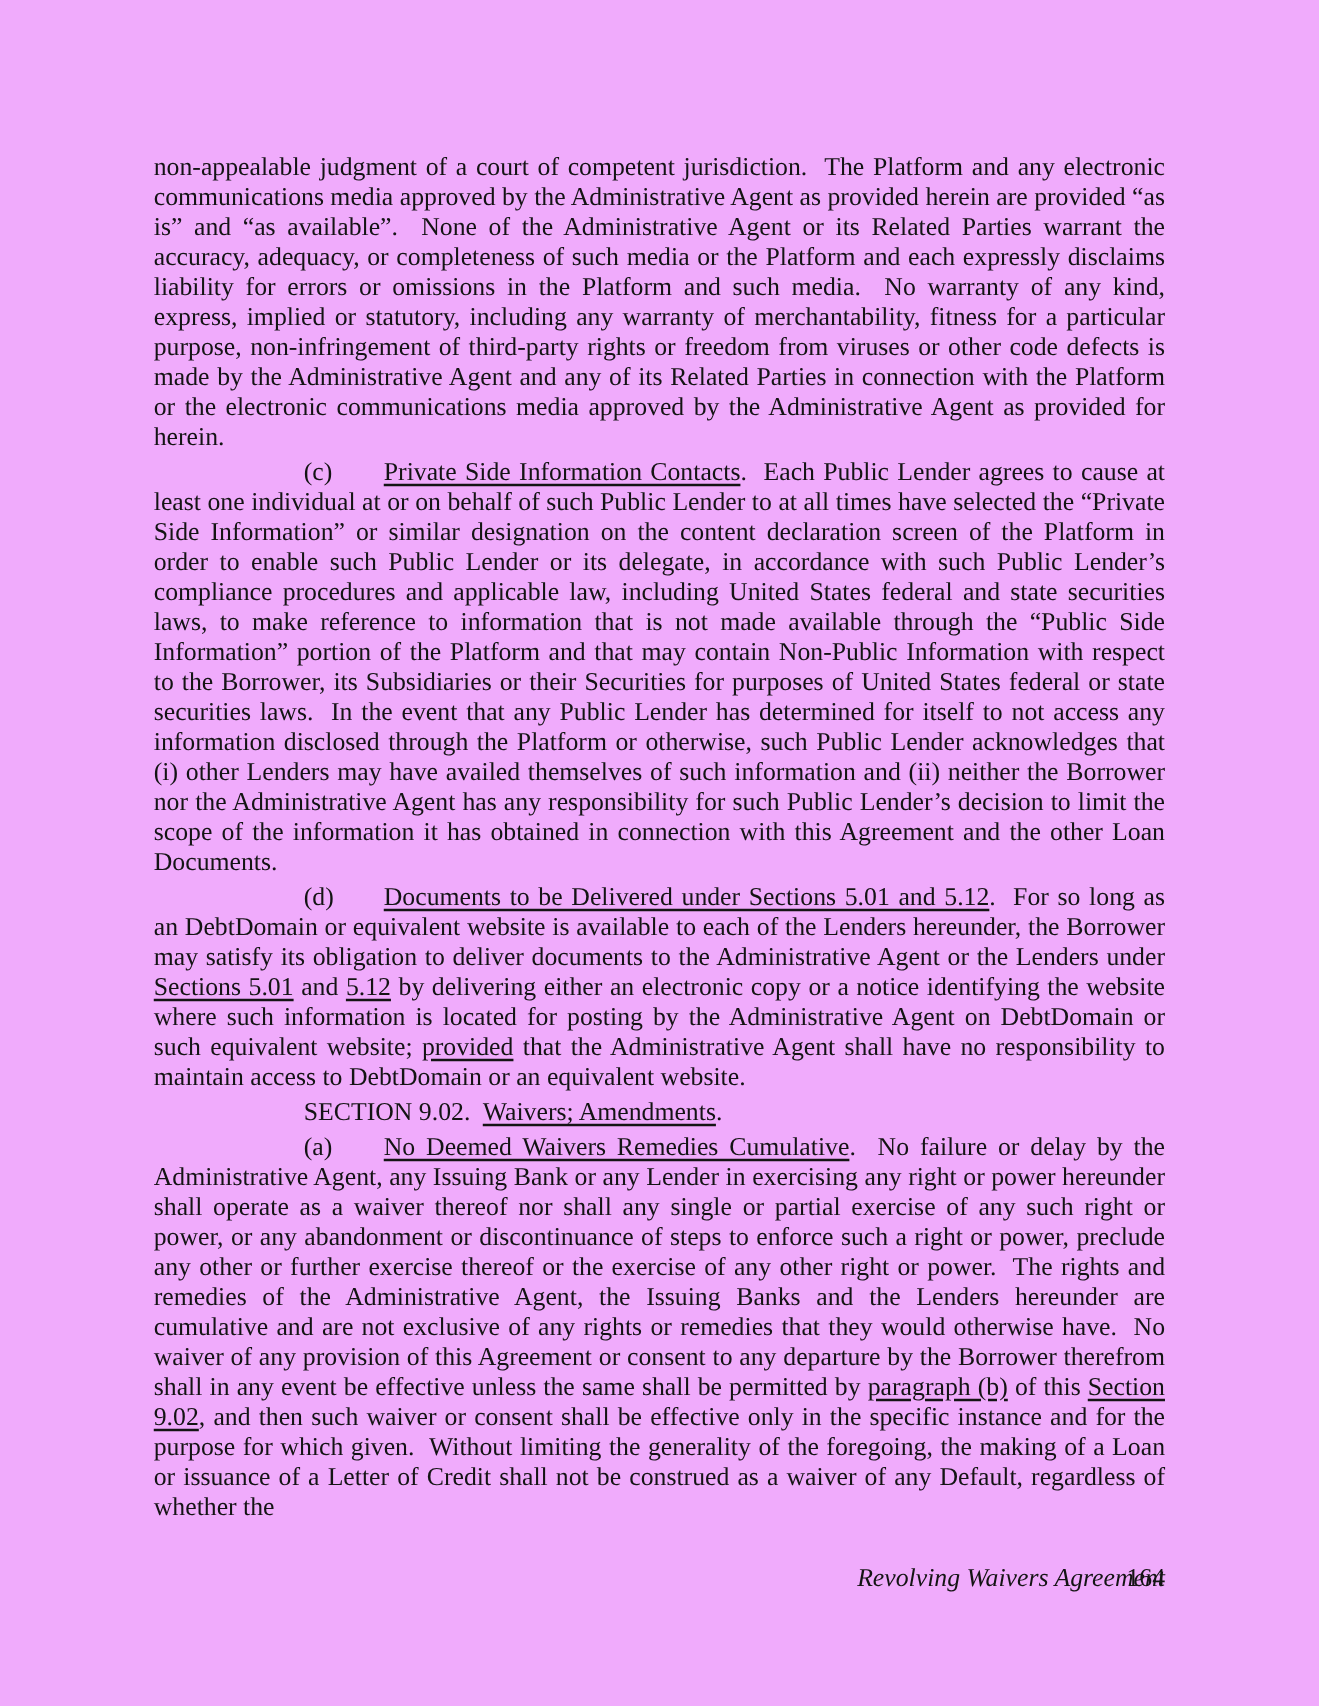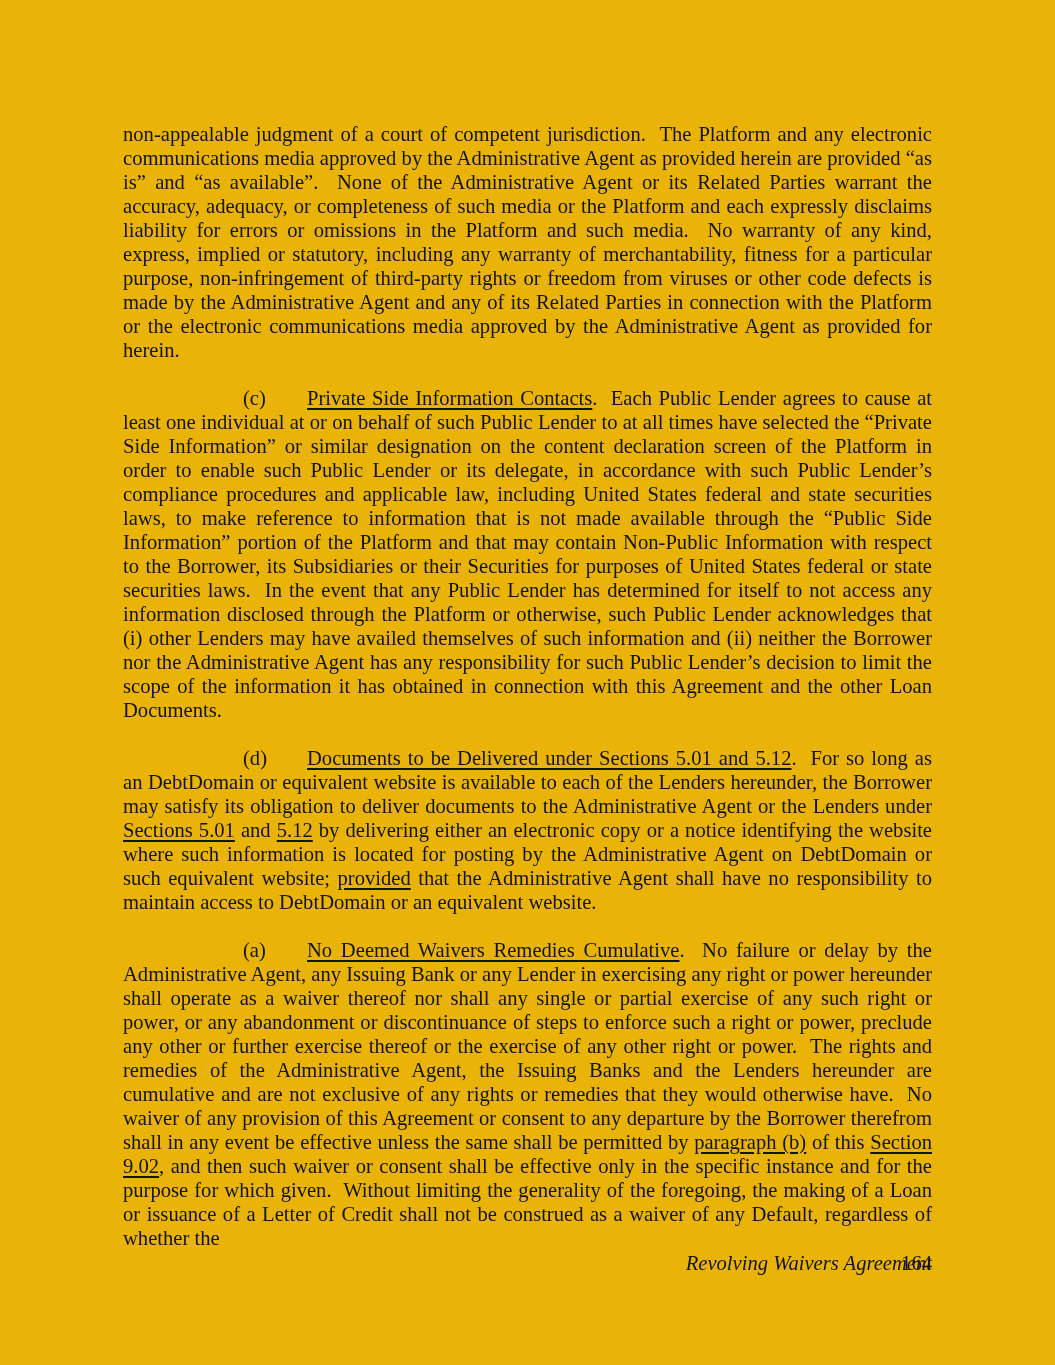--- a/index.html
+++ b/index.html
@@ -1,39 +1,39 @@
 <!DOCTYPE html>
 <html><head>
 <meta charset="utf-8">
 <style>
   * { margin: 0; padding: 0; box-sizing: border-box; }
   html, body { background: #ffffff; }
   .page {
     position: relative;
     width: 1055px;
     height: 1365px;
-    background: #eab308;
+    background: #f0abfc;
     color: #141414;
     font-family: "Liberation Serif", "DejaVu Serif", serif;
     font-size: 20.6px;
     line-height: 24px;
     overflow: hidden;
   }
   .body-text {
     position: absolute;
     left: 123px;
     top: 122px;
     width: 809px;
   }
   p.para {
     text-align: justify;
     hyphens: none;
     -webkit-hyphens: none;
   }
-  p.para + p.para { margin-top: 24px; }
+  p.para + p.para { margin-top: 4px; }
   p.para.indent { text-indent: 120px; }
   .para-label {
     display: inline-block;
     width: 64px;
     text-indent: 0;
   }
   .u {
     text-decoration: underline;
     text-underline-offset: 3px;
   }
@@ -56,19 +56,20 @@
   }
 </style>
 </head>
 <body>
 
 <div class="page">
   <div class="body-text">
       <p class="para"><span>non-appealable judgment of a court of competent jurisdiction.&nbsp; The Platform and any electronic communications media approved by the Administrative Agent as provided herein are provided “as is” and “as available”.&nbsp; None of the Administrative Agent or its Related Parties warrant the accuracy, adequacy, or completeness of such media or the Platform and each expressly disclaims liability for errors or omissions in the Platform and such media.&nbsp; No warranty of any kind, express, implied or statutory, including any warranty of merchantability, fitness for a particular purpose, non-infringement of third-party rights or freedom from viruses or other code defects is made by the Administrative Agent and any of its Related Parties in connection with the Platform or the electronic communications media approved by the Administrative Agent as provided for herein.</span></p>
       <p class="para indent"><span class="para-label">(c)</span><span class="u">Private Side Information Contacts</span><span>.&nbsp; Each Public Lender agrees to cause at least one individual at or on behalf of such Public Lender to at all times have selected the “Private Side Information” or similar designation on the content declaration screen of the Platform in order to enable such Public Lender or its delegate, in accordance with such Public Lender’s compliance procedures and applicable law, including United States federal and state securities laws, to make reference to information that is not made available through the “Public Side Information” portion of the Platform and that may contain Non-Public Information with respect to the Borrower, its Subsidiaries or their Securities for purposes of United States federal or state securities laws.&nbsp; In the event that any Public Lender has determined for itself to not access any information disclosed through the Platform or otherwise, such Public Lender acknowledges that (i) other Lenders may have availed themselves of such information and (ii) neither the Borrower nor the Administrative Agent has any responsibility for such Public Lender’s decision to limit the scope of the information it has obtained in connection with this Agreement and the other Loan Documents.</span></p>
       <p class="para indent"><span class="para-label">(d)</span><span class="u">Documents to be Delivered under Sections 5.01 and 5.12</span><span>.&nbsp; For so long as an DebtDomain or equivalent website is available to each of the Lenders hereunder, the Borrower may satisfy its obligation to deliver documents to the Administrative Agent or the Lenders under </span><span class="u">Sections 5.01</span><span> and </span><span class="u">5.12</span><span> by delivering either an electronic copy or a notice identifying the website where such information is located for posting by the Administrative Agent on DebtDomain or such equivalent website; </span><span class="u">provided</span><span> that the Administrative Agent shall have no responsibility to maintain access to DebtDomain or an equivalent website.</span></p>
+      <p class="para indent"><span>SECTION 9.02.&nbsp; </span><span class="u">Waivers; Amendments</span><span>.</span></p>
       <p class="para indent"><span class="para-label">(a)</span><span class="u">No Deemed Waivers Remedies Cumulative</span><span>.&nbsp; No failure or delay by the Administrative Agent, any Issuing Bank or any Lender in exercising any right or power hereunder shall operate as a waiver thereof nor shall any single or partial exercise of any such right or power, or any abandonment or discontinuance of steps to enforce such a right or power, preclude any other or further exercise thereof or the exercise of any other right or power.&nbsp; The rights and remedies of the Administrative Agent, the Issuing Banks and the Lenders hereunder are cumulative and are not exclusive of any rights or remedies that they would otherwise have.&nbsp; No waiver of any provision of this Agreement or consent to any departure by the Borrower therefrom shall in any event be effective unless the same shall be permitted by </span><span class="u">paragraph (b)</span><span> of this </span><span class="u">Section 9.02</span><span>, and then such waiver or consent shall be effective only in the specific instance and for the purpose for which given.&nbsp; Without limiting the generality of the foregoing, the making of a Loan or issuance of a Letter of Credit shall not be construed as a waiver of any Default, regardless of whether the</span></p>
     </div>
   <div class="footer">
     <span class="page-number">164</span>
     <span class="doc-title">Revolving Waivers Agreement</span>
   </div>
 </div>
 
 </body></html>

